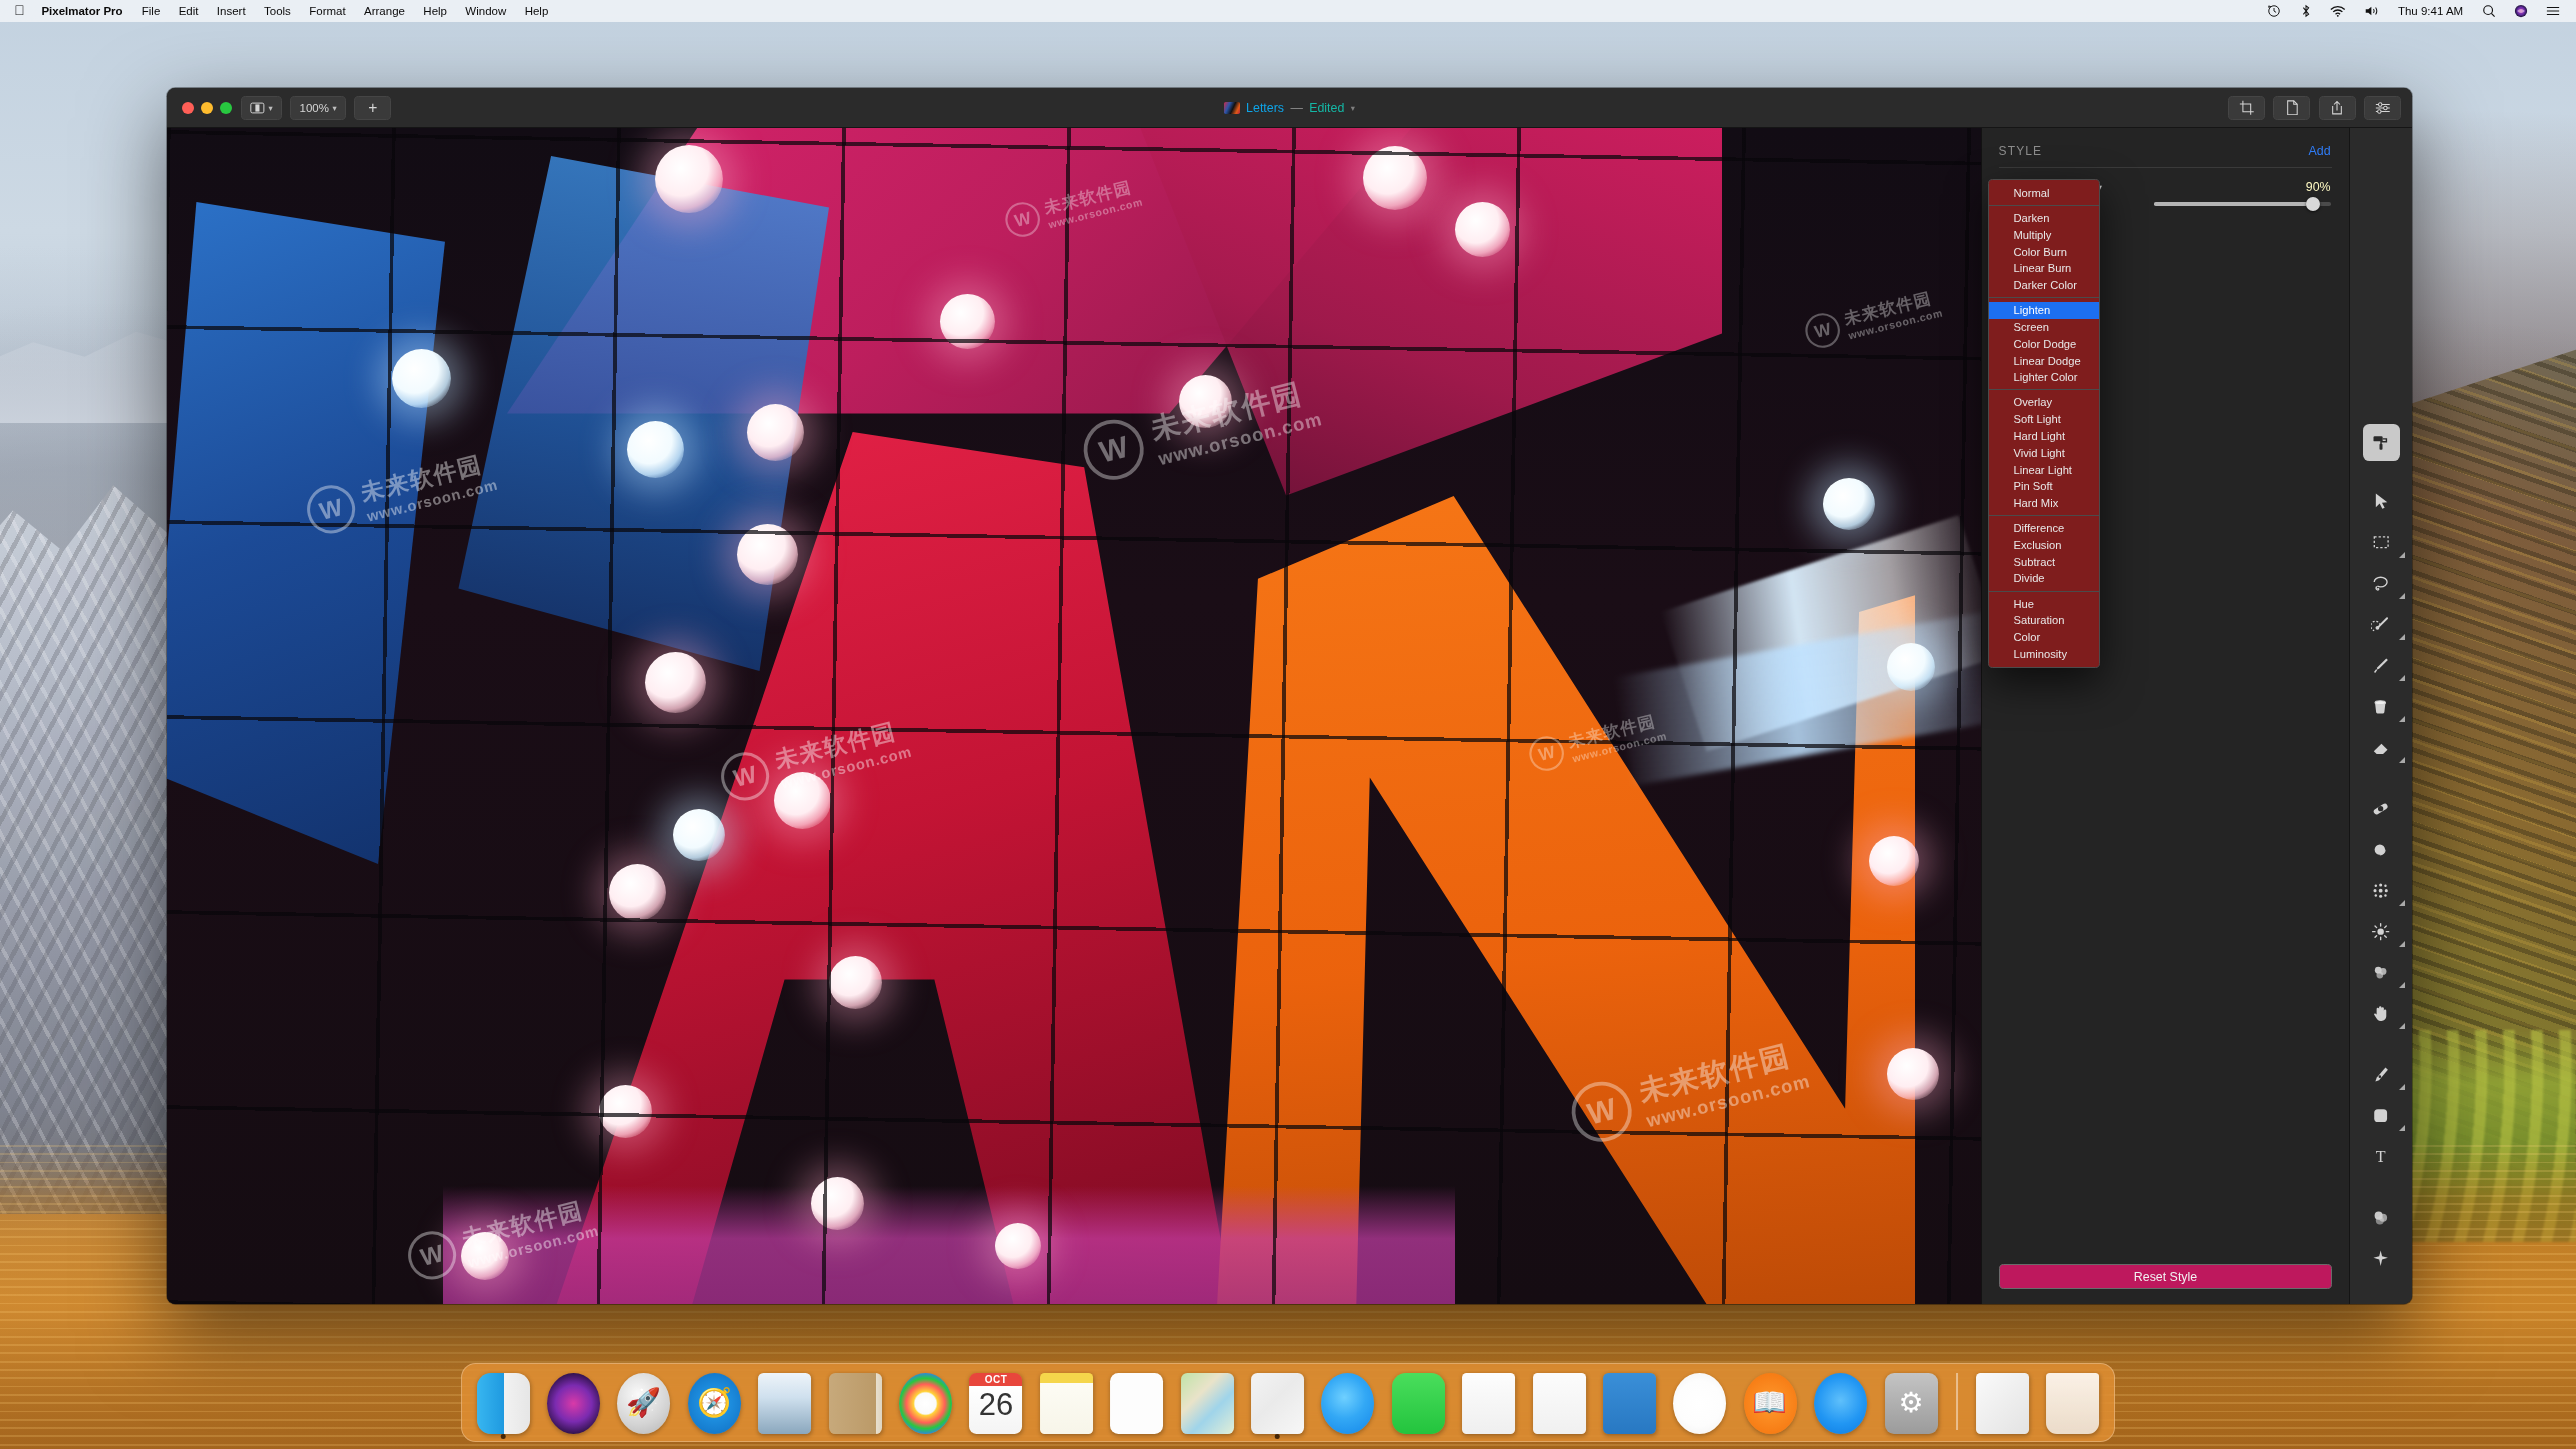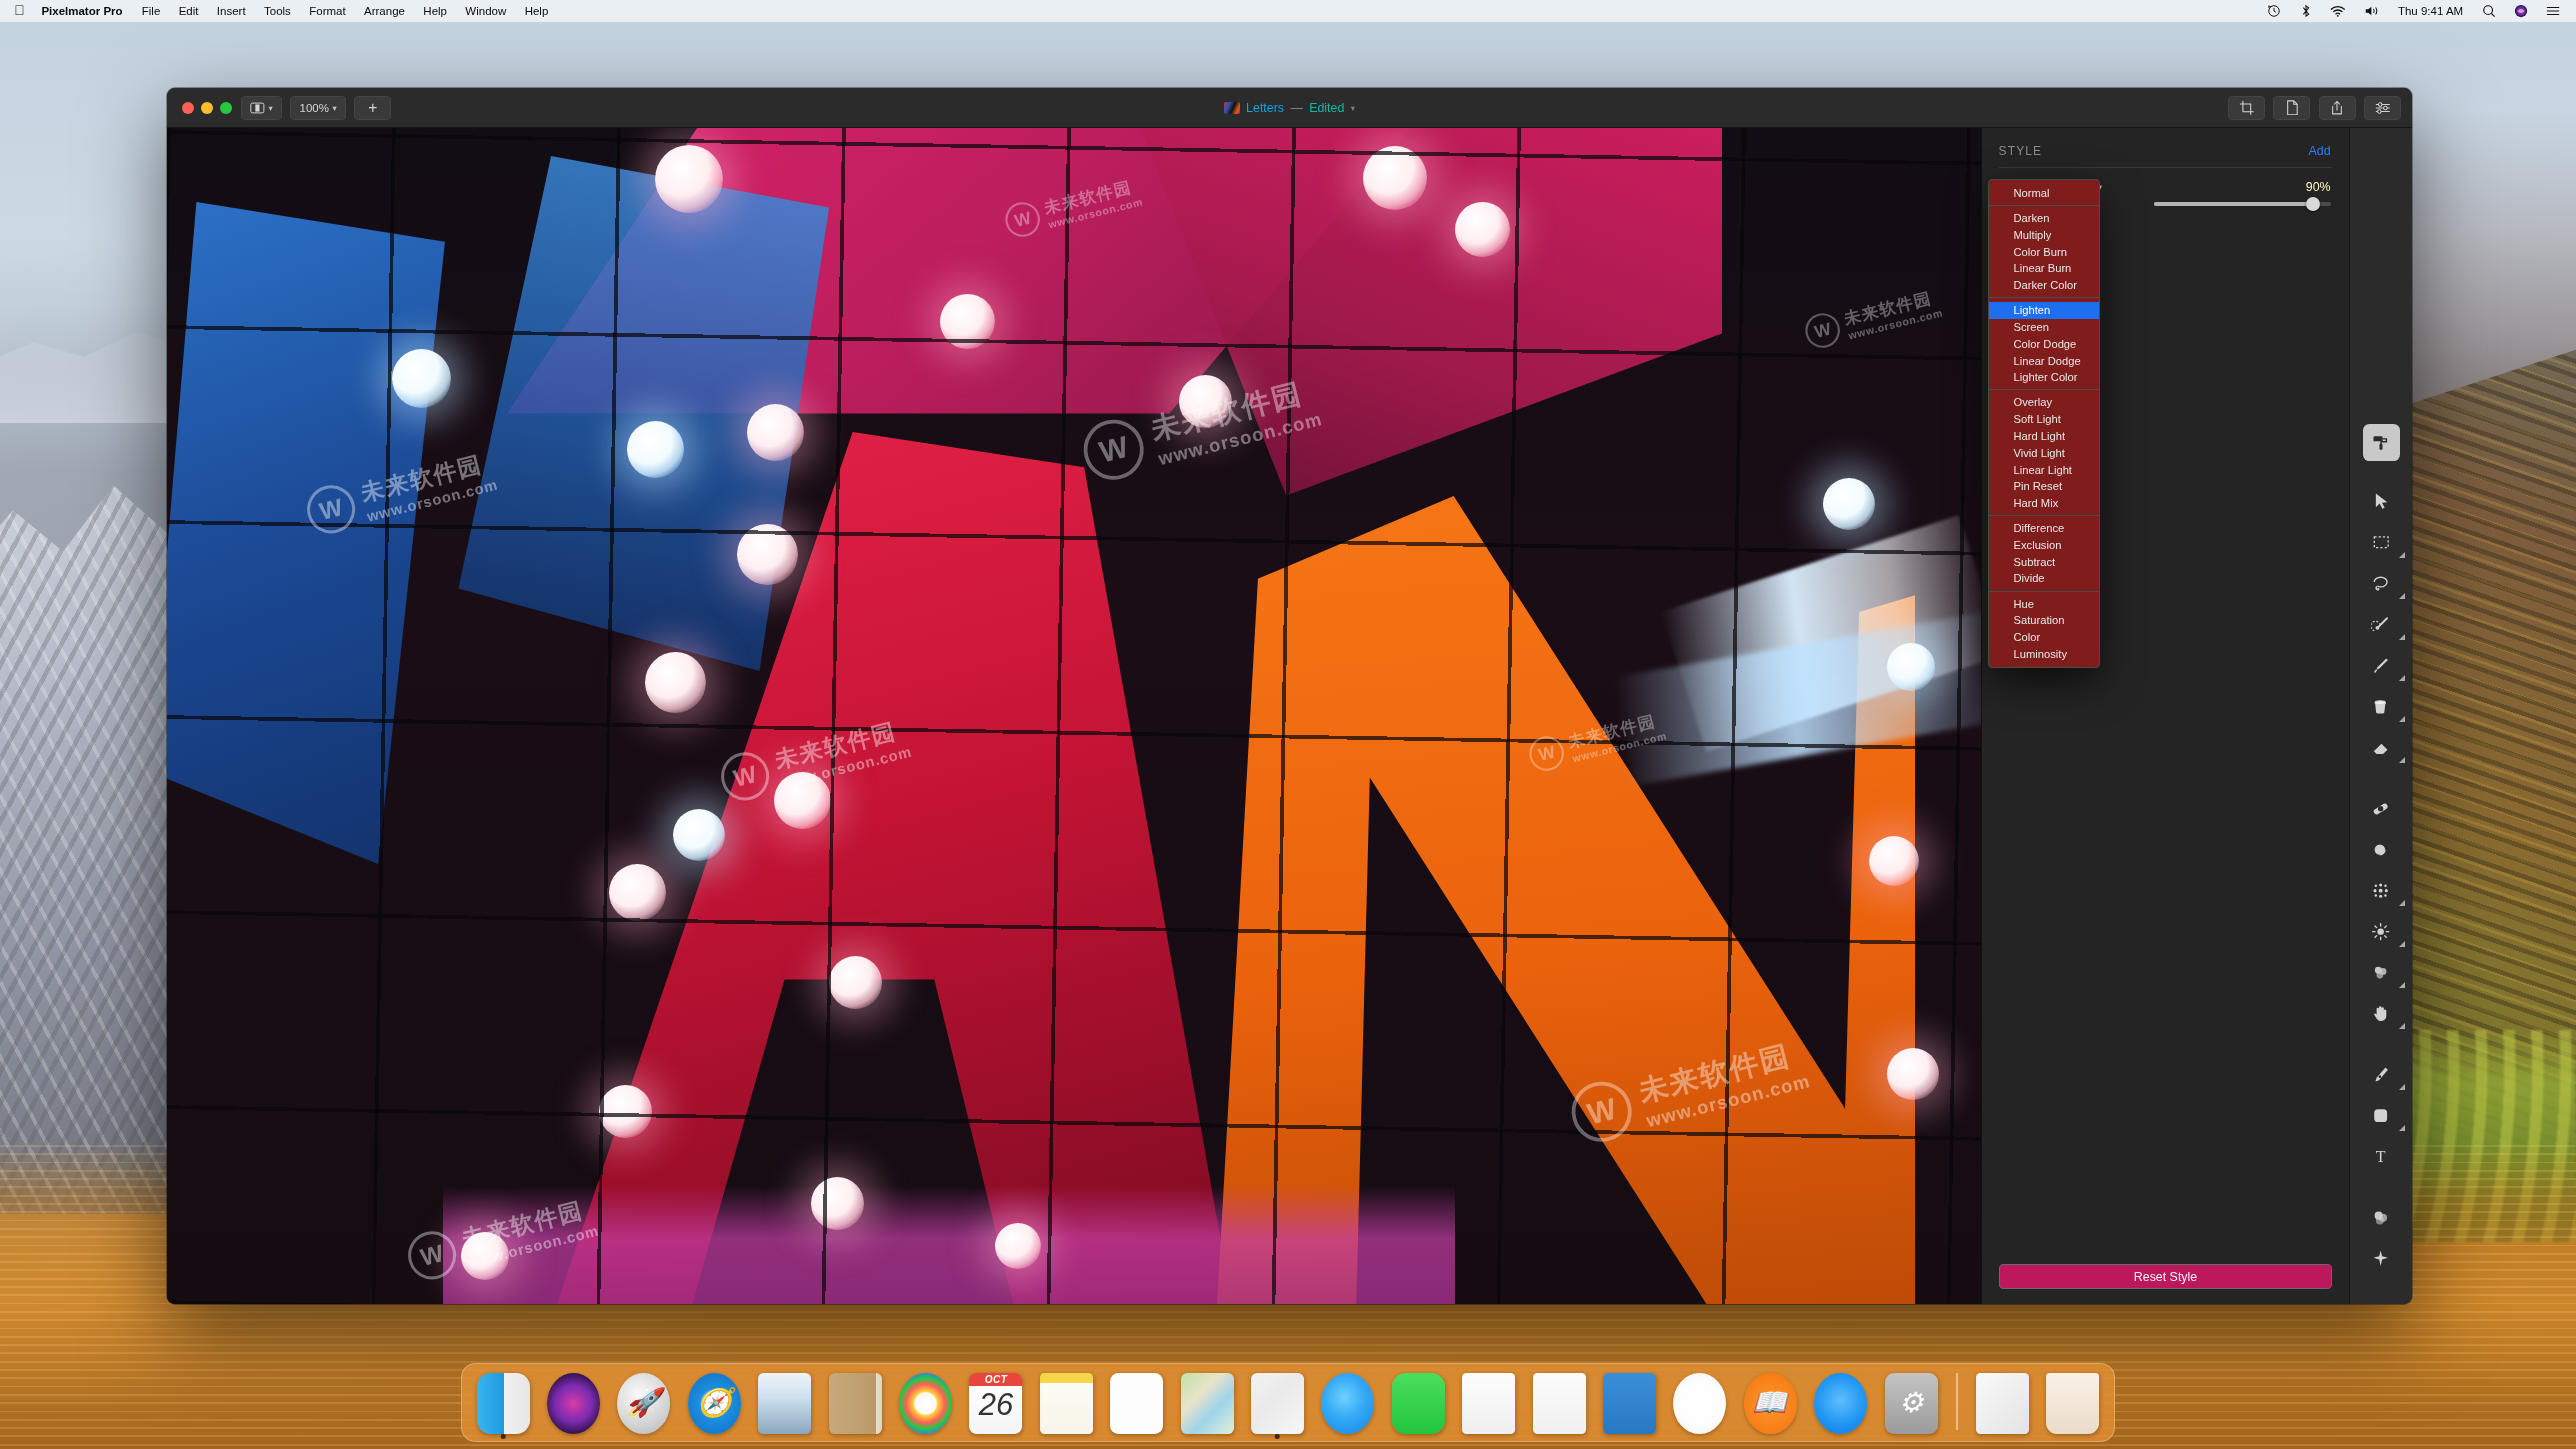--- a/index.html
+++ b/index.html
@@ -329,21 +329,21 @@
     bottom: 7.4px; height: 79px;
     background: rgba(252,160,60,0.55);
     border: 0.9px solid rgba(255,255,255,.28);
     border-radius: 14.7px;
     display: flex; align-items: flex-end; gap: 6.4px;
     padding: 4.6px 9.2px 5.5px 9.2px; z-index: 40;
     backdrop-filter: blur(13px);
   }
   .dock-item { position: relative; width: 64px; height: 64px; display:flex; align-items:center; justify-content:center; }
   .dock-icon { width: 53px; height: 61px; border-radius: 14px; position: relative; overflow: hidden;
-    box-shadow: 0 1.8px 4.6px rgba(0,0,0,.28); font-style: italic; }
+    box-shadow: 0 1.8px 4.6px rgba(0,0,0,.28); }
   .dock-icon.circ { border-radius: 50%; }
   .run-dot { position: absolute; bottom: -3.7px; left: 50%; transform: translateX(-50%);
     width: 4.6px; height: 4.6px; border-radius: 50%; background: rgba(40,20,0,.82); }
   .dock-sep { width: 1.8px; height: 57px; background: rgba(255,255,255,.45); margin: 0 6.4px; align-self: center; }
 
   
   .di-finder { background: linear-gradient(to right, #38b6f0 0%, #1f9ae0 50%, #f2f2f2 50%, #e6e6e6 100%); }
   .di-siri { background: radial-gradient(circle at 50% 50%, #d93aa8 0%, #7b2bb0 45%, #1a0b2e 85%); }
   .di-launchpad { background: radial-gradient(circle at 40% 35%, #fafafa 0%, #d3d3d3 60%, #b3b3b3 100%); }
   .di-safari { background: radial-gradient(circle at 50% 50%, #f6fbff 0%, #cfe9ff 28%, #1e8fe0 36%, #0f6dc0 100%); }
@@ -660,21 +660,21 @@
         <div class="bm-item">Screen</div>
         <div class="bm-item">Color Dodge</div>
         <div class="bm-item">Linear Dodge</div>
         <div class="bm-item">Lighter Color</div>
         <div class="bm-sep"></div>
         <div class="bm-item">Overlay</div>
         <div class="bm-item">Soft Light</div>
         <div class="bm-item">Hard Light</div>
         <div class="bm-item">Vivid Light</div>
         <div class="bm-item">Linear Light</div>
-        <div class="bm-item">Pin Reset</div>
+        <div class="bm-item">Pin Soft</div>
         <div class="bm-item">Hard Mix</div>
         <div class="bm-sep"></div>
         <div class="bm-item">Difference</div>
         <div class="bm-item">Exclusion</div>
         <div class="bm-item">Subtract</div>
         <div class="bm-item">Divide</div>
         <div class="bm-sep"></div>
         <div class="bm-item">Hue</div>
         <div class="bm-item">Saturation</div>
         <div class="bm-item">Color</div>

